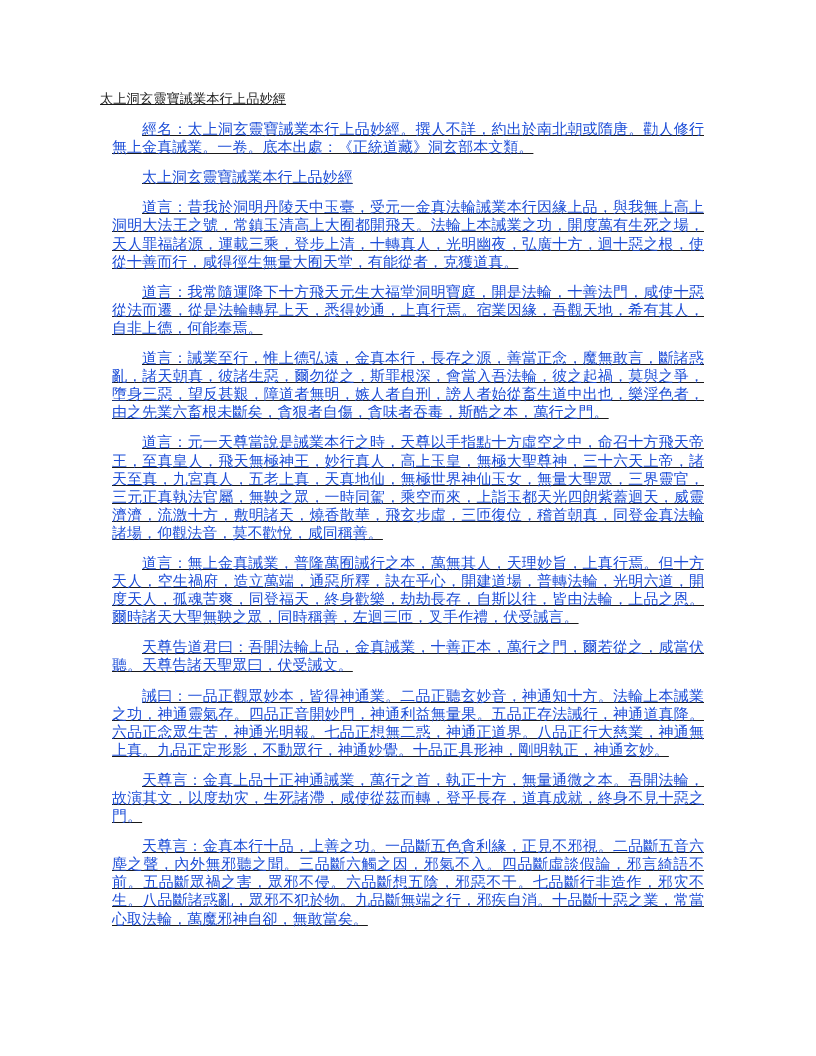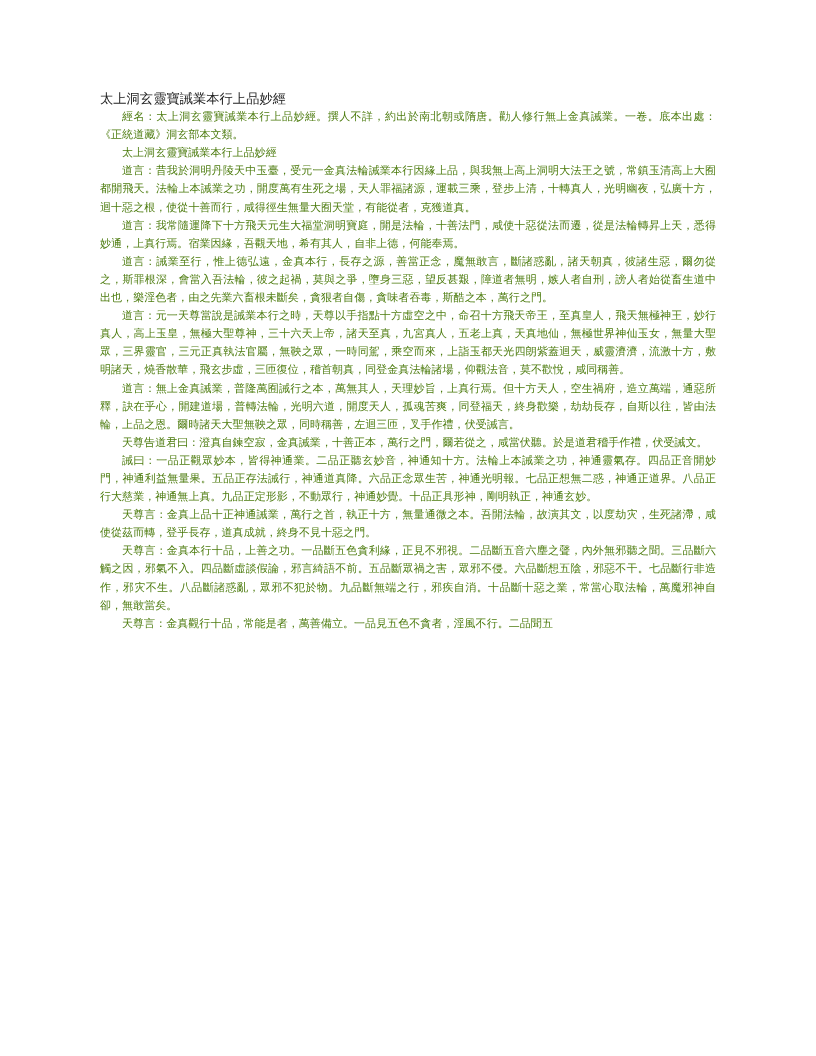--- a/index.html
+++ b/index.html
@@ -17,39 +17,40 @@
   #page {
     position: relative;
     width: 816px;
     height: 1056px;
     box-sizing: border-box;
     padding: 90px 100px 0 100px;
     background: #ffffff;
   }
   #doc-body {
     width: 616px;
+    text-decoration: underline;
   }
   .doc-title {
     font-size: 13.2px;
     line-height: 18.1px;
     text-align: left;
     margin: 0;
     letter-spacing: 0.1px;
     color: #1c1c1c;
   }
   .para {
-    font-size: 11px;
+    font-size: 15px;
     line-height: 18.1px;
-    margin: 0;
+    margin: 12px;
     text-indent: 2em;
     text-align: justify;
     text-justify: inter-character;
     text-align-last: left;
     letter-spacing: 0.05px;
-    color: #4d7c0f;
+    color: #1d4ed8;
     word-break: break-all;
     overflow-wrap: anywhere;
   }
 </style>
 </head>
 <body>
 
 <div id="page">
   <div id="doc-body">
 
@@ -64,25 +65,24 @@
     <p class="para">道言：我常隨運降下十方飛天元生大福堂洞明寶庭，開是法輪，十善法門，咸使十惡從法而遷，從是法輪轉昇上天，悉得妙通，上真行焉。宿業因緣，吾觀天地，希有其人，自非上德，何能奉焉。</p>
 
     <p class="para">道言：誡業至行，惟上德弘遠，金真本行，長存之源，善當正念，魔無敢言，斷諸惑亂，諸天朝真，彼諸生惡，爾勿從之，斯罪根深，會當入吾法輪，彼之起禍，莫與之爭，墮身三惡，望反甚艱，障道者無明，嫉人者自刑，謗人者始從畜生道中出也，樂淫色者，由之先業六畜根未斷矣，貪狠者自傷，貪味者吞毒，斯酷之本，萬行之門。</p>
 
     <p class="para">道言：元一天尊當說是誡業本行之時，天尊以手指點十方虛空之中，命召十方飛天帝王，至真皇人，飛天無極神王，妙行真人，高上玉皇，無極大聖尊神，三十六天上帝，諸天至真，九宮真人，五老上真，天真地仙，無極世界神仙玉女，無量大聖眾，三界靈官，三元正真執法官屬，無鞅之眾，一時同駕，乘空而來，上詣玉都天光四朗紫蓋迴天，威靈濟濟，流激十方，敷明諸天，燒香散華，飛玄步虛，三匝復位，稽首朝真，同登金真法輪諸場，仰觀法音，莫不歡悅，咸同稱善。</p>
 
     <p class="para">道言：無上金真誡業，普隆萬囿誡行之本，萬無其人，天理妙旨，上真行焉。但十方天人，空生禍府，造立萬端，通惡所釋，訣在乎心，開建道場，普轉法輪，光明六道，開度天人，孤魂苦爽，同登福天，終身歡樂，劫劫長存，自斯以往，皆由法輪，上品之恩。爾時諸天大聖無鞅之眾，同時稱善，左迴三匝，叉手作禮，伏受誡言。</p>
 
 
 
-    <p class="para">天尊告道君曰：澄真自鍊空寂，金真誡業，十善正本，萬行之門，爾若從之，咸當伏聽。於是道君稽手作禮，伏受誡文。</p>
+    <p class="para">天尊告道君曰：吾開法輪上品，金真誡業，十善正本，萬行之門，爾若從之，咸當伏聽。天尊告諸天聖眾曰，伏受誡文。</p>
 
     <p class="para">誡曰：一品正觀眾妙本，皆得神通業。二品正聽玄妙音，神通知十方。法輪上本誡業之功，神通靈氣存。四品正音開妙門，神通利益無量果。五品正存法誡行，神通道真降。六品正念眾生苦，神通光明報。七品正想無二惑，神通正道界。八品正行大慈業，神通無上真。九品正定形影，不動眾行，神通妙覺。十品正具形神，剛明執正，神通玄妙。</p>
 
     <p class="para">天尊言：金真上品十正神通誡業，萬行之首，執正十方，無量通微之本。吾開法輪，故演其文，以度劫灾，生死諸滯，咸使從茲而轉，登乎長存，道真成就，終身不見十惡之門。</p>
 
     <p class="para">天尊言：金真本行十品，上善之功。一品斷五色貪利緣，正見不邪視。二品斷五音六塵之聲，內外無邪聽之聞。三品斷六觸之因，邪氣不入。四品斷虛談假論，邪言綺語不前。五品斷眾禍之害，眾邪不侵。六品斷想五陰，邪惡不干。七品斷行非造作，邪灾不生。八品斷諸惑亂，眾邪不犯於物。九品斷無端之行，邪疾自消。十品斷十惡之業，常當心取法輪，萬魔邪神自卻，無敢當矣。</p>
 
 
-    <p class="para">天尊言：金真觀行十品，常能是者，萬善備立。一品見五色不貪者，淫風不行。二品聞五</p>
 
   </div>
 </div>
 
 </body></html>

